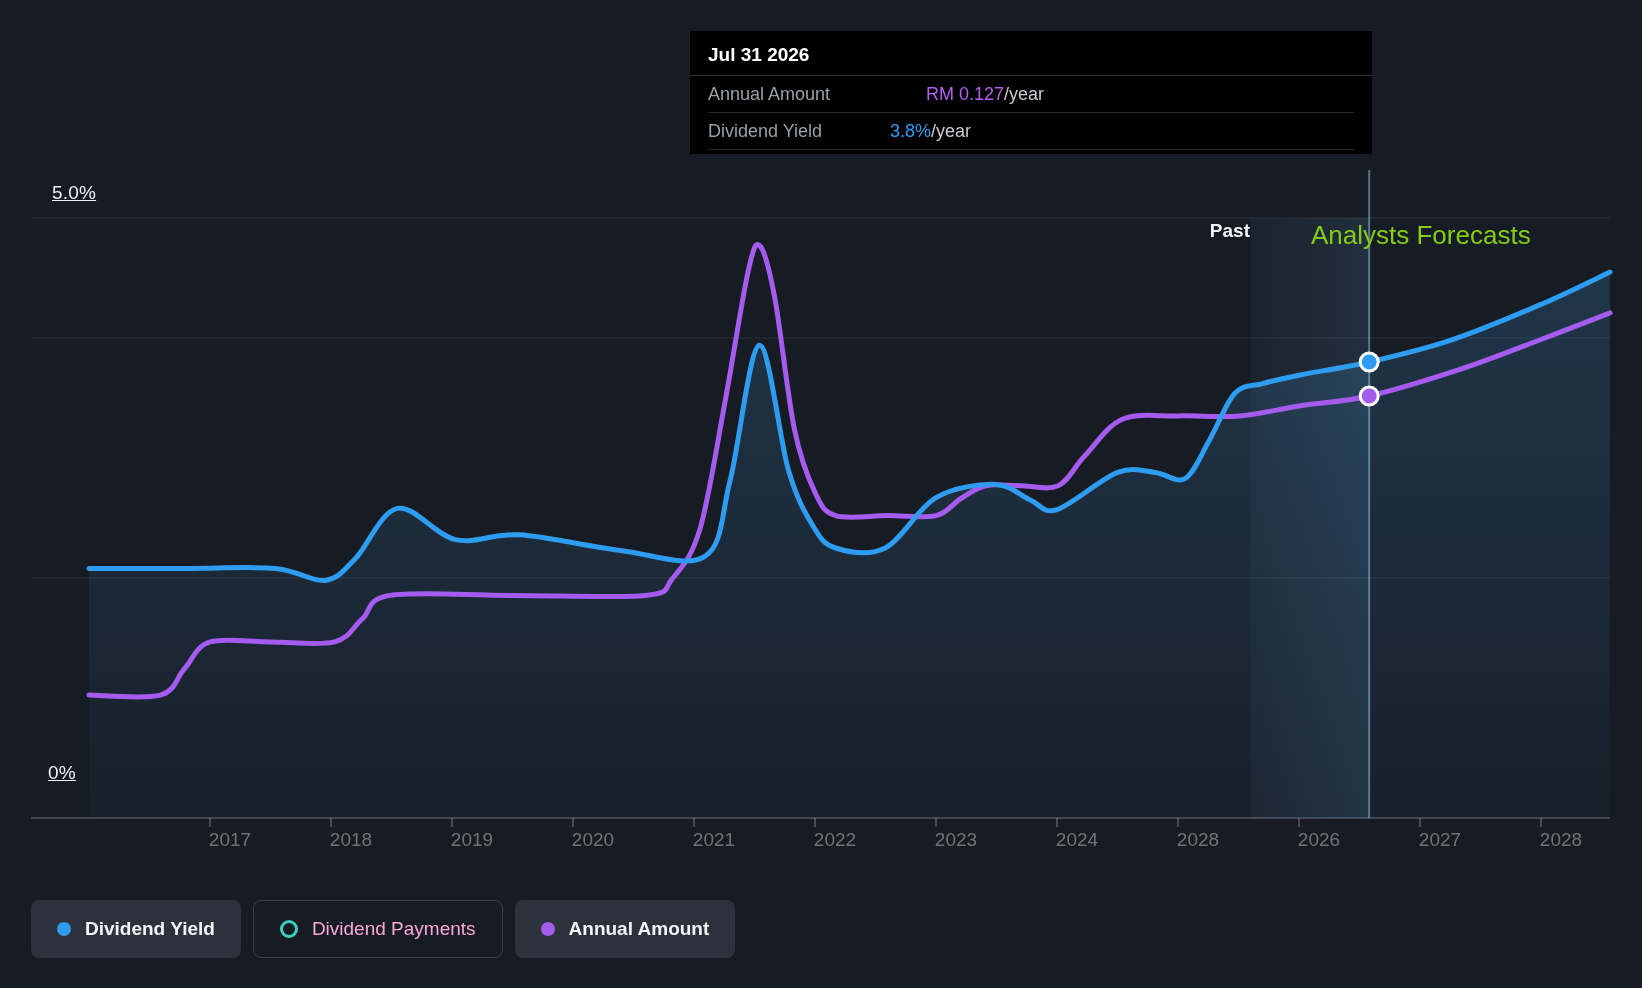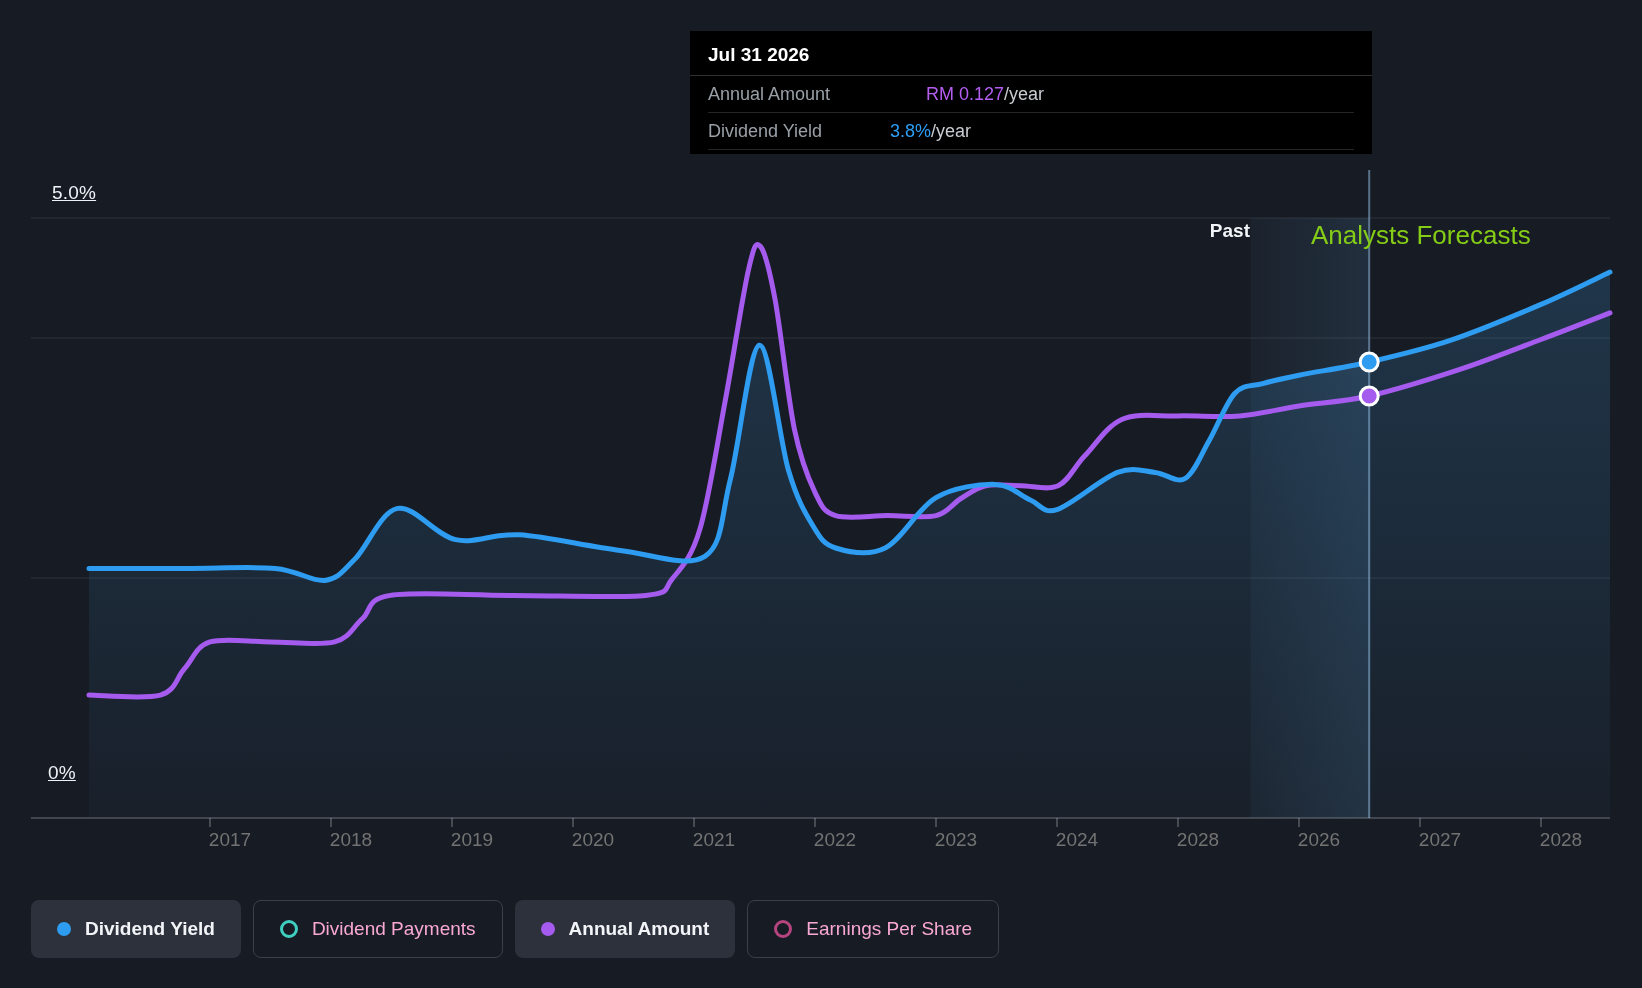--- a/index.html
+++ b/index.html
@@ -132,18 +132,14 @@
         <span>Dividend Yield</span>
       </div>
       <div class="chip inactive">
         <span class="marker-ring" style="border-color: rgb(62, 207, 192);"></span>
         <span>Dividend Payments</span>
       </div>
       <div class="chip active">
         <span class="marker-dot" style="background: rgb(165, 91, 238);"></span>
         <span>Annual Amount</span>
       </div>
-      <div class="chip inactive">
-        <span class="marker-ring" style="border-color: rgb(181, 68, 127);"></span>
-        <span>Earnings Per Share</span>
-      </div>
     </div>
 </div>
 
 </body></html>

